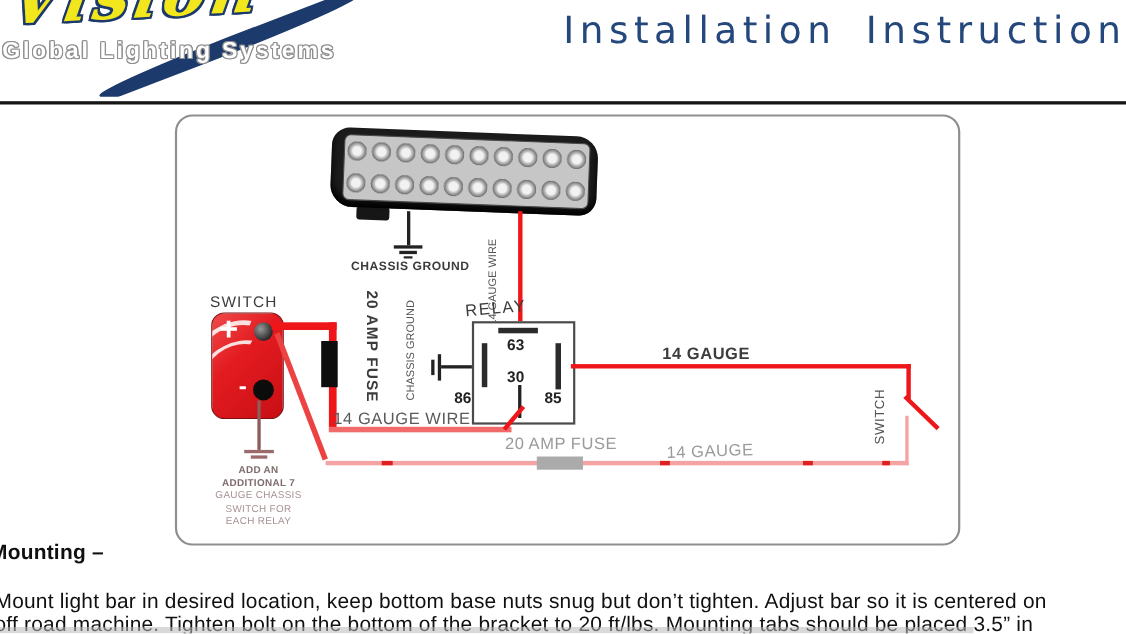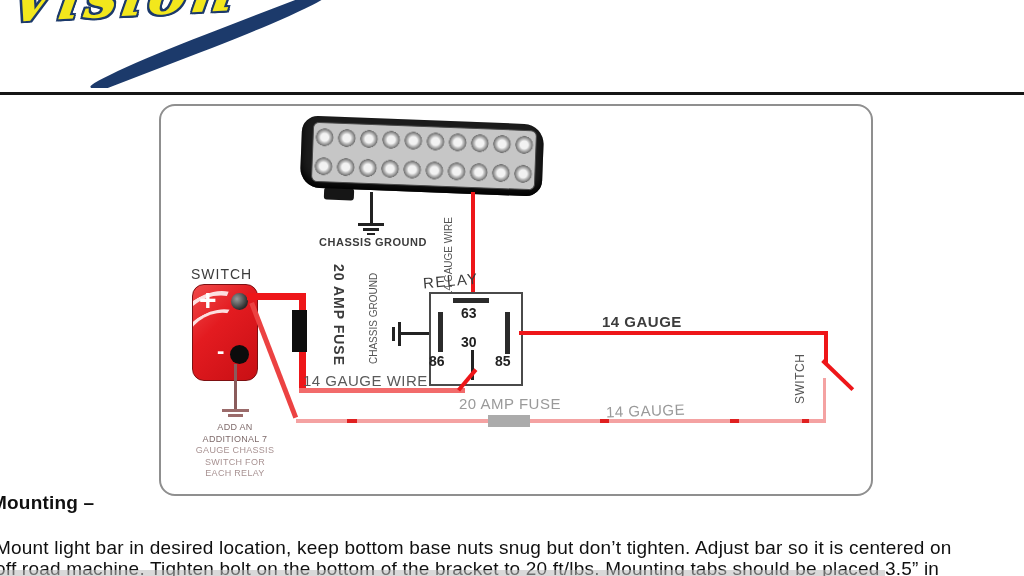--- a/index.html
+++ b/index.html
@@ -61,37 +61,39 @@
            background:linear-gradient(135deg,#f04a4a 0%,#e31b20 40%,#c80f14 100%);
            border:1px solid #7d1012;overflow:hidden;}
   .batt-arc{position:absolute;border:5px solid rgba(255,255,255,.85);border-color:rgba(255,255,255,.85) transparent transparent transparent;border-radius:50%;}
   .batt-plus{position:absolute;left:6px;top:-2px;color:#fff;font-size:30px;font-weight:bold;}
   .batt-term-top{position:absolute;left:38px;top:8px;width:17px;height:17px;border-radius:50%;
            background:radial-gradient(circle at 35% 35%,#9a9a9a,#2a2a2a 70%);}
   .batt-minus{position:absolute;left:24px;top:53px;color:#fff;font-size:22px;font-weight:bold;}
   .batt-term-bot{position:absolute;left:37px;top:60px;width:19px;height:19px;border-radius:50%;background:#0c0c0c;}
 
   .note{left:24px;top:316px;width:100px;text-align:center;font-size:9px;line-height:11.5px;letter-spacing:.3px;}
-  .note .n12{color:#7f6b6b;font-weight:normal;}
+  .note .n12{color:#7f6b6b;font-weight:bold;}
   .note .n35{color:#a89292;}
 
   
   .mount-head{position:absolute;left:-9px;top:492px;font-size:19px;font-weight:bold;color:#101010;letter-spacing:.2px;}
   .mount-line{position:absolute;left:-5px;font-size:19px;color:#101010;white-space:nowrap;letter-spacing:.2px;}
   .bottom-fade{position:absolute;left:0;top:570px;width:885px;height:6px;background:rgba(185,185,185,.55);}
 </style>
 </head>
 <body>
 
 <div class="page">
 
   <div class="logo">
     <div class="swoosh"></div>
     <div class="logo-script">Vision</div>
+    <div class="logo-subtitle">Global Lighting Systems</div>
   </div>
+  <div class="header-title">Installation Instruction</div>
   <div class="header-rule"></div>
 
   <div class="dbox">
 
     <div class="abs lightbar-foot"></div>
     <div class="abs lightbar">
       <div class="led-panel"></div>
     </div>
 
     <div class="abs wire-black" style="left:209px;top:86px;width:3px;height:31px;"></div>
@@ -101,21 +103,21 @@
     <div class="abs lbl" style="left:148px;top:130px;width:128px;text-align:center;font-size:11px;font-weight:600;">CHASSIS GROUND</div>
 
     <div class="abs wire" style="left:310px;top:86px;width:4px;height:110px;"></div>
     <div class="vup" style="left:295px;top:176px;font-size:10px;color:#555;">14 GAUGE WIRE</div>
 
     <div class="abs relay-box"></div>
     <div class="abs lbl" style="left:262px;top:166px;font-size:15px;letter-spacing:1.5px;transform:rotate(-5deg);">RELAY</div>
     <div class="abs pinbar" style="left:292px;top:192px;width:36px;height:5px;"></div>
     <div class="abs pin-num" style="left:300px;top:199px;">63</div>
     <div class="abs pinbar" style="left:277px;top:206px;width:5px;height:40px;"></div>
-    <div class="abs pin-num" style="left:268px;top:247px;">86</div>
+    <div class="abs pin-num" style="left:252px;top:247px;">86</div>
     <div class="abs pin-num" style="left:300px;top:228px;text-align:right;">30</div>
     <div class="abs wire-black" style="left:310px;top:244px;width:3px;height:30px;"></div>
     <div class="abs pinbar" style="left:344px;top:206px;width:5px;height:42px;"></div>
     <div class="abs pin-num" style="left:334px;top:247px;text-align:right;">85</div>
 
     <div class="abs wire-black" style="left:240px;top:226px;width:28px;height:3px;"></div>
     <div class="abs wire-black" style="left:237px;top:216px;width:3px;height:24px;"></div>
     <div class="abs wire-black" style="left:231px;top:221px;width:3px;height:14px;"></div>
     <div class="vup" style="left:220px;top:244px;font-size:10px;color:#555;">CHASSIS GROUND</div>
 

